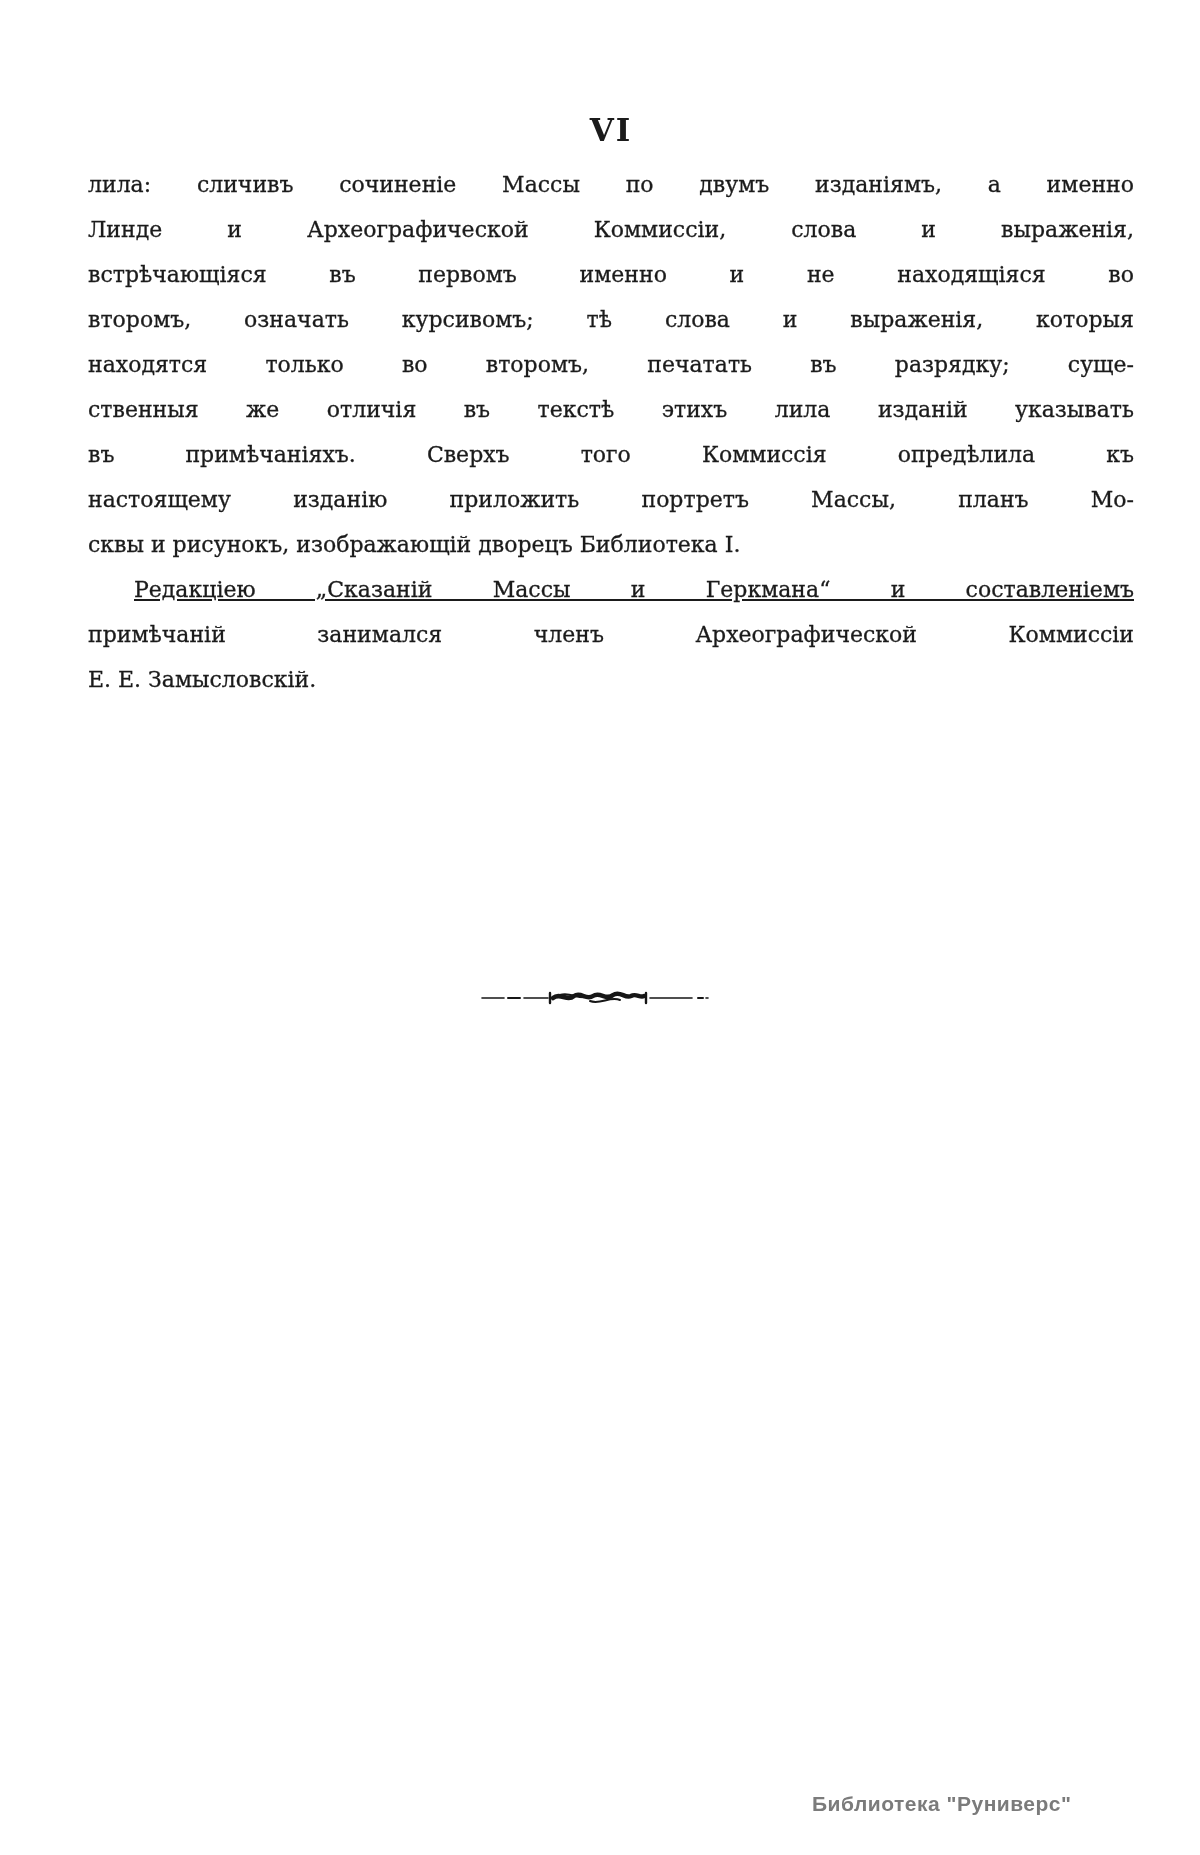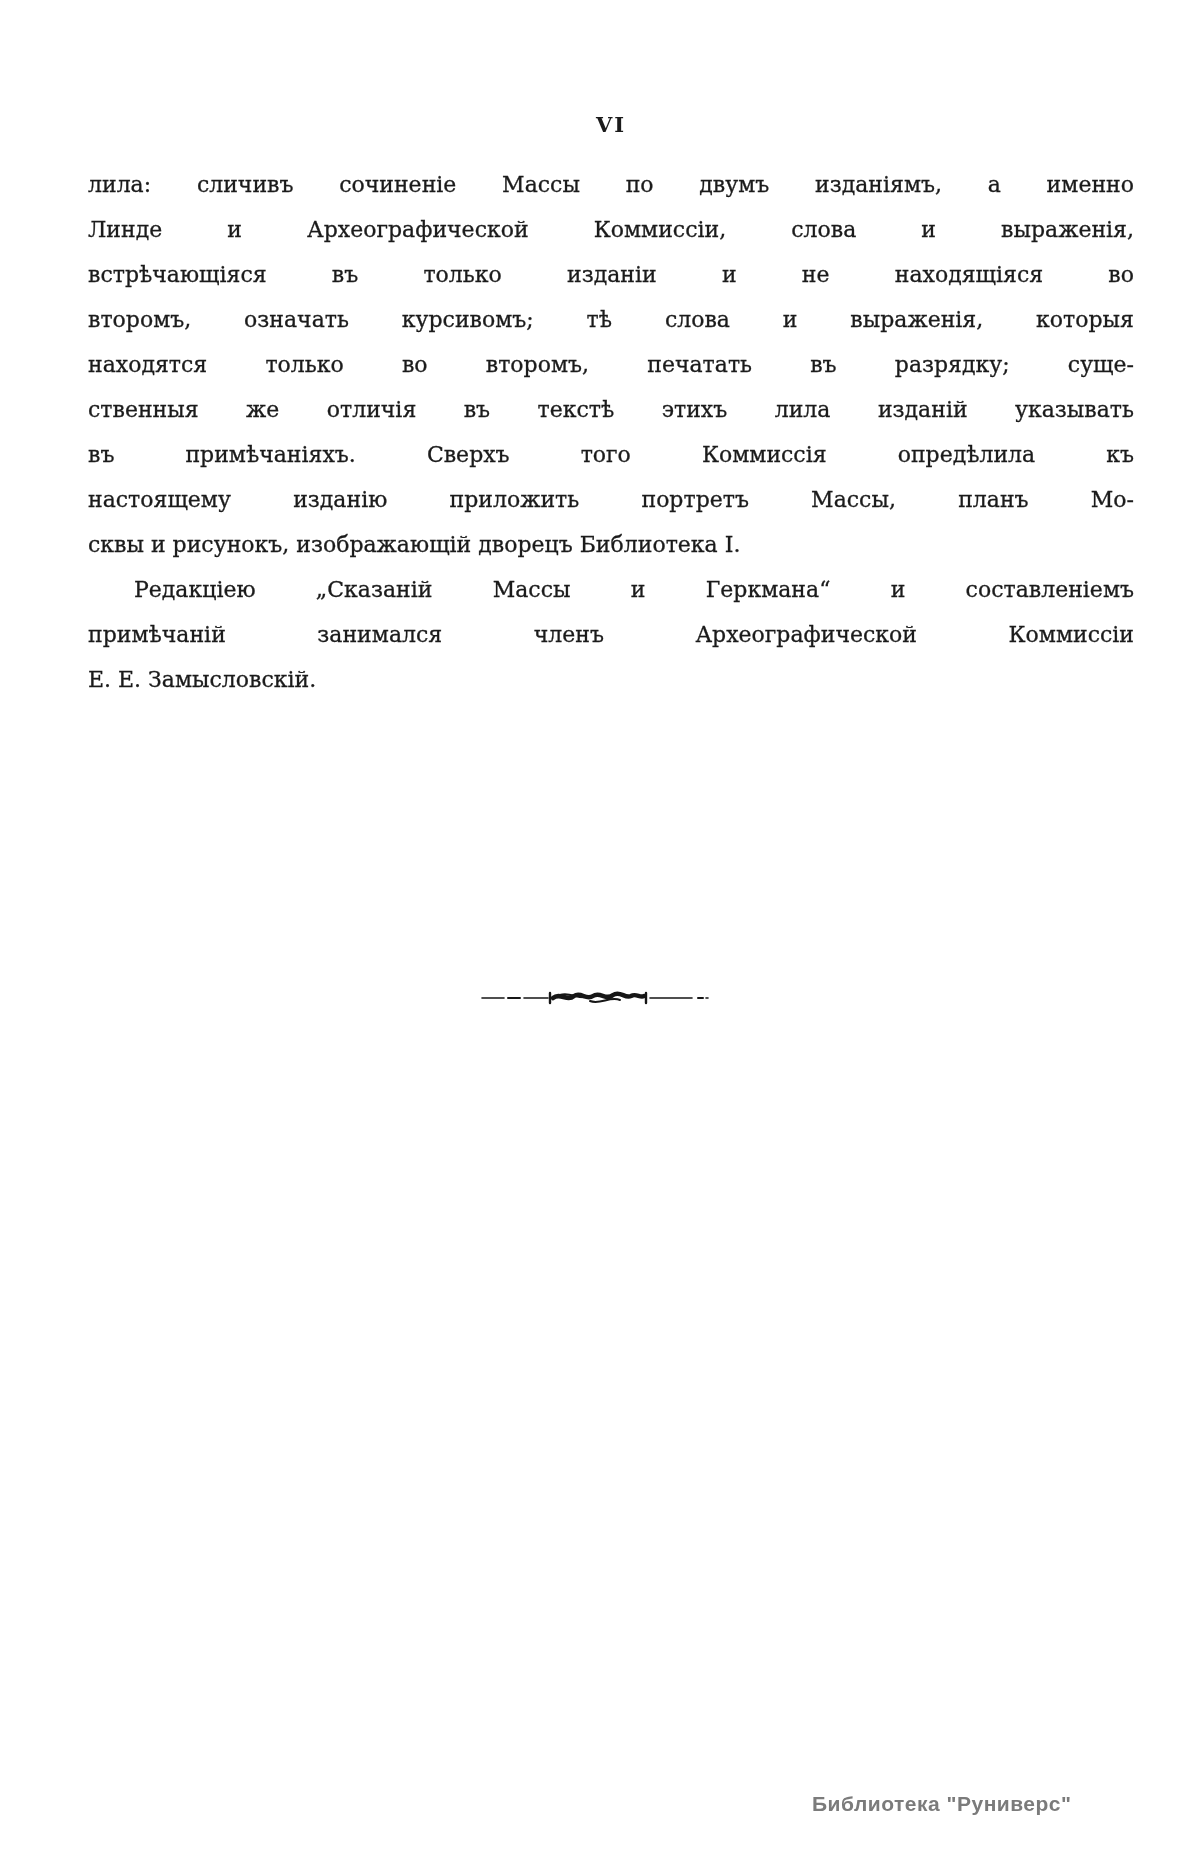--- a/index.html
+++ b/index.html
@@ -12,21 +12,21 @@
     background: #ffffff;
     overflow: hidden;
     font-family: "DejaVu Serif", "Liberation Serif", serif;
   }
   .page-number {
     position: absolute;
     top: 112px;
     left: 88px;
     width: 1046px;
     text-align: center;
-    font-size: 21px;
+    font-size: 31px;
     font-weight: bold;
     letter-spacing: 2px;
     color: #1b1b1b;
   }
   .text-block {
     position: absolute;
     top: 162px;
     left: 88px;
     width: 1046px;
     font-size: 22px;
@@ -34,21 +34,21 @@
     color: #1b1b1b;
     -webkit-text-stroke: 0.3px #1b1b1b;
   }
   .paragraph { margin: 0; }
   .line {
     text-align: justify;
     text-align-last: justify;
     white-space: normal;
   }
   .line.last { text-align-last: left; }
-  .line.indent { text-indent: 46px; }
+  .line.indent { text-indent: 46px; text-decoration: underline; }
   .divider {
     position: absolute;
     top: 985px;
     left: 480px;
     width: 230px;
     height: 26px;
   }
   .watermark {
     position: absolute;
     top: 1792px;
@@ -64,21 +64,21 @@
 <body>
 
 <div class="scan-page">
 
   <div class="page-number">VI</div>
 
   <div class="text-block">
       <div class="paragraph">
         <div class="line">лила: сличивъ сочиненіе Массы по двумъ изданіямъ, а именно</div>
         <div class="line">Линде и Археографической Коммиссіи, слова и выраженія,</div>
-        <div class="line">встрѣчающіяся въ только изданіи и не находящіяся во</div>
+        <div class="line">встрѣчающіяся въ первомъ именно и не находящіяся во</div>
         <div class="line">второмъ, означать курсивомъ; тѣ слова и выраженія, которыя</div>
         <div class="line">находятся только во второмъ, печатать въ разрядку; суще-</div>
         <div class="line">ственныя же отличія въ текстѣ этихъ лила изданій указывать</div>
         <div class="line">въ примѣчаніяхъ. Сверхъ того Коммиссія опредѣлила къ</div>
         <div class="line">настоящему изданію приложить портретъ Массы, планъ Мо-</div>
         <div class="line last">сквы и рисунокъ, изображающій дворецъ Библиотека I.</div>
       </div>
       <div class="paragraph">
         <div class="line indent">Редакціею „Сказаній Массы и Геркмана“ и составленіемъ</div>
         <div class="line">примѣчаній занимался членъ Археографической Коммиссіи</div>

